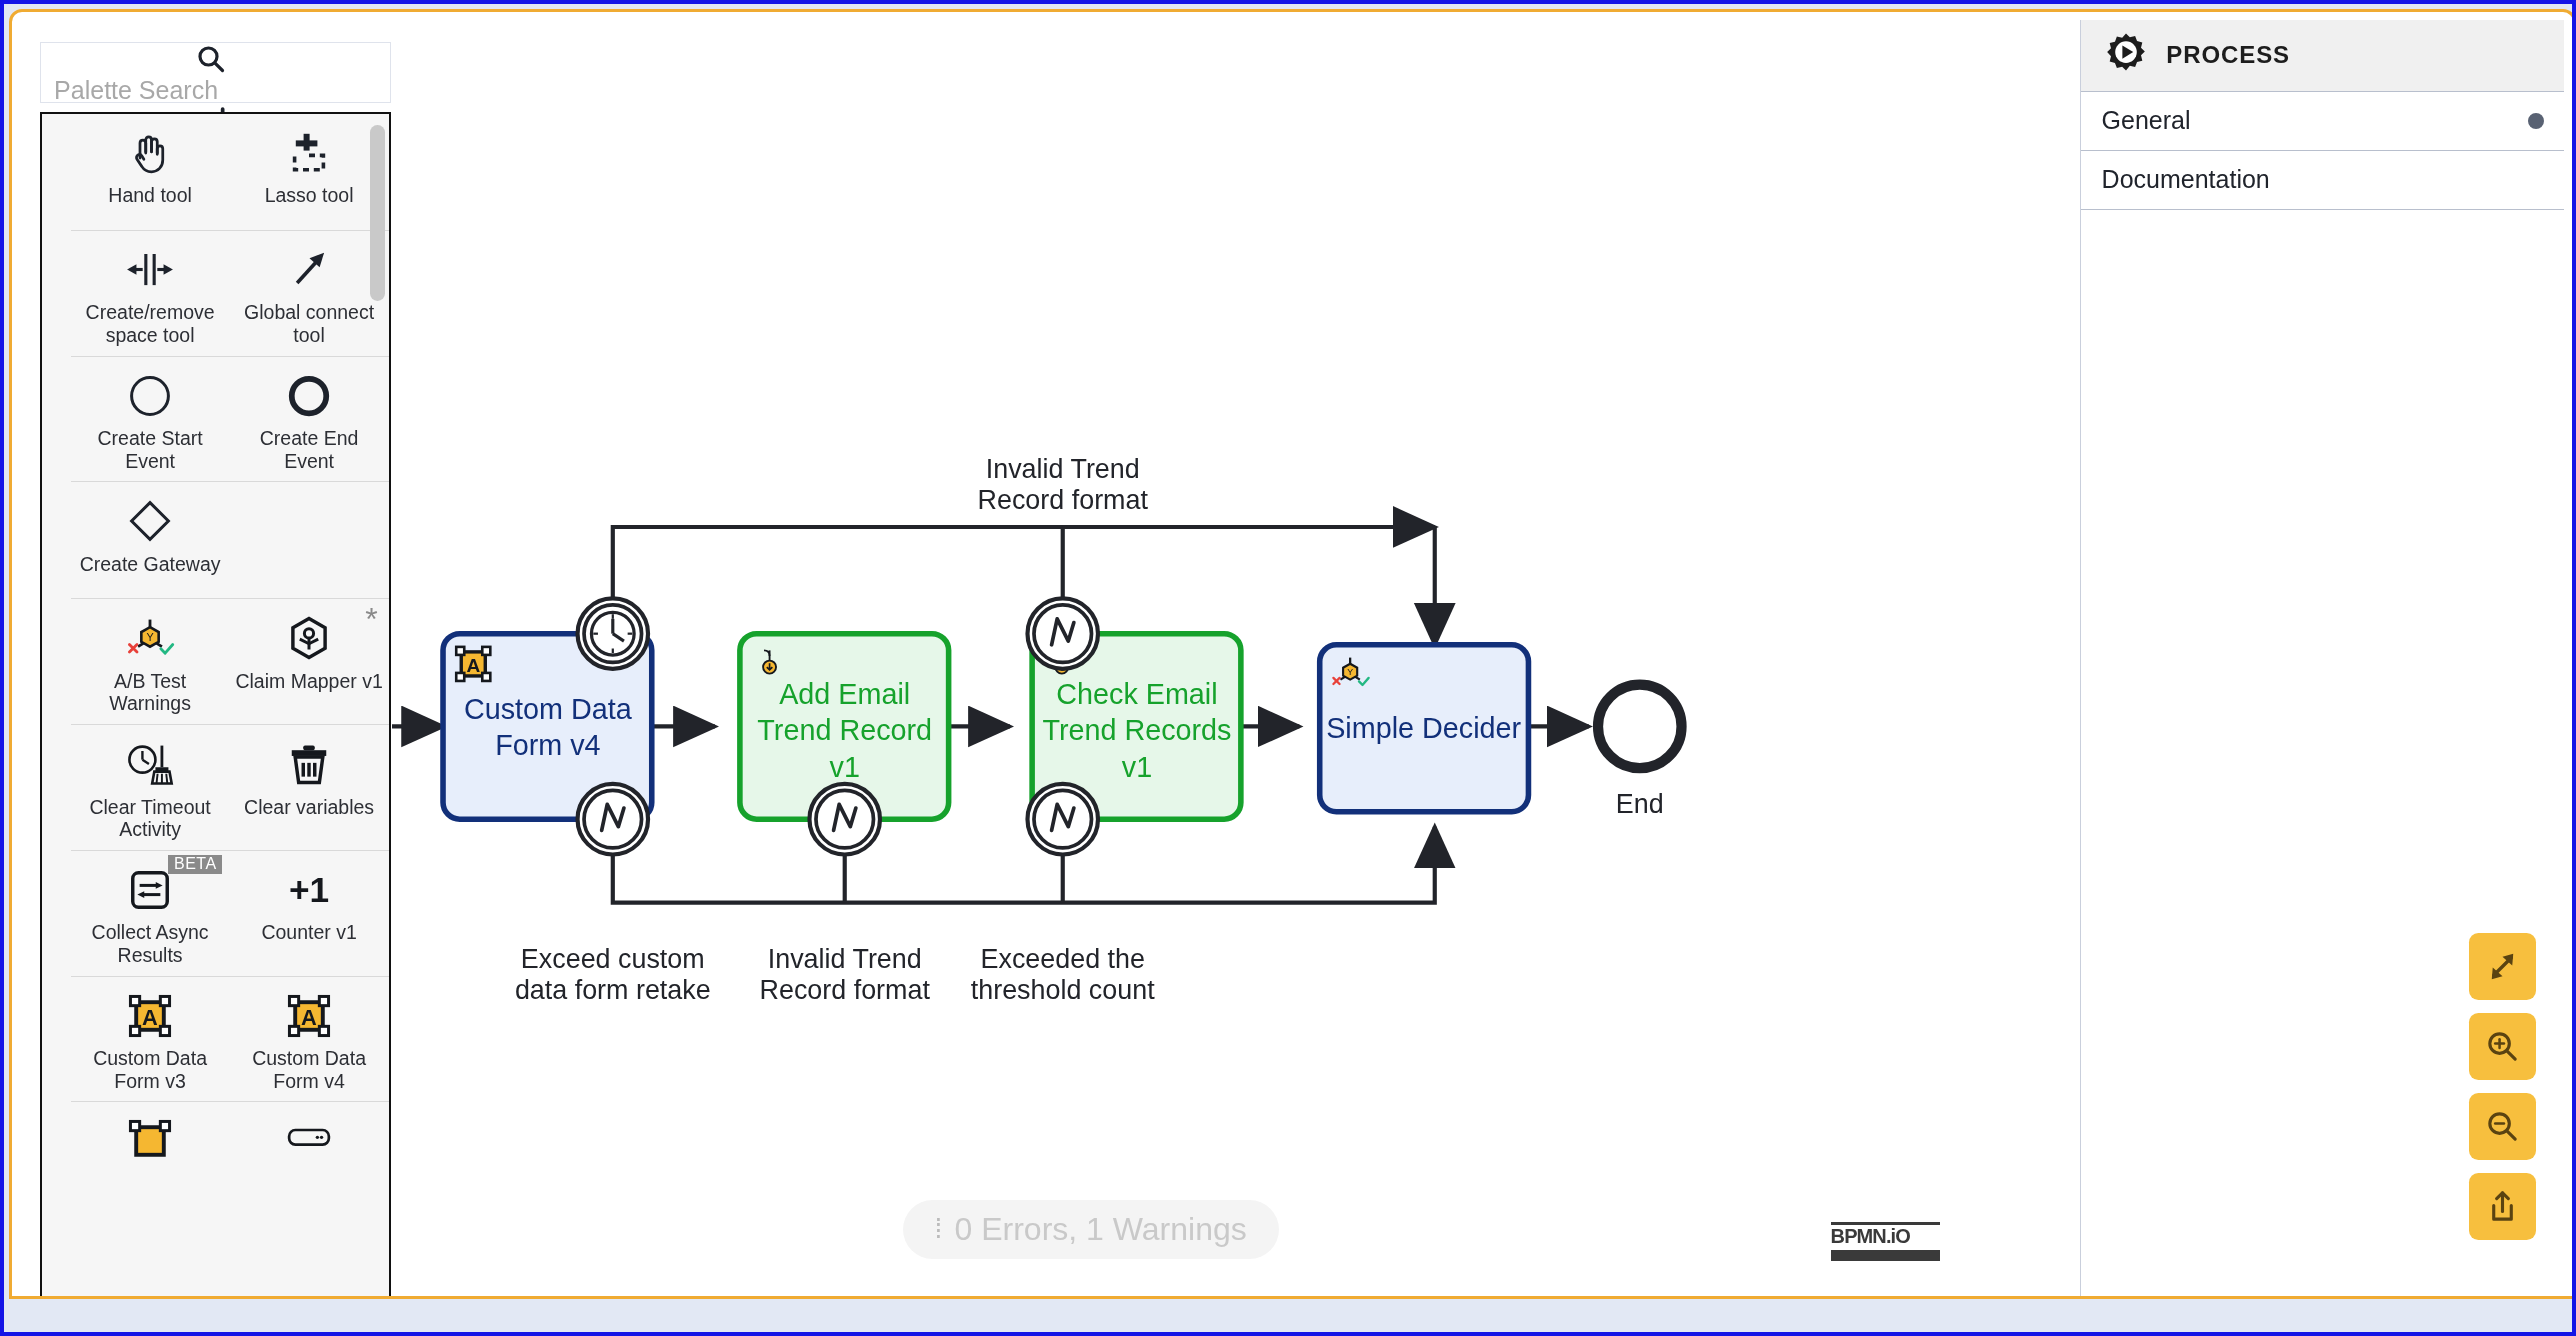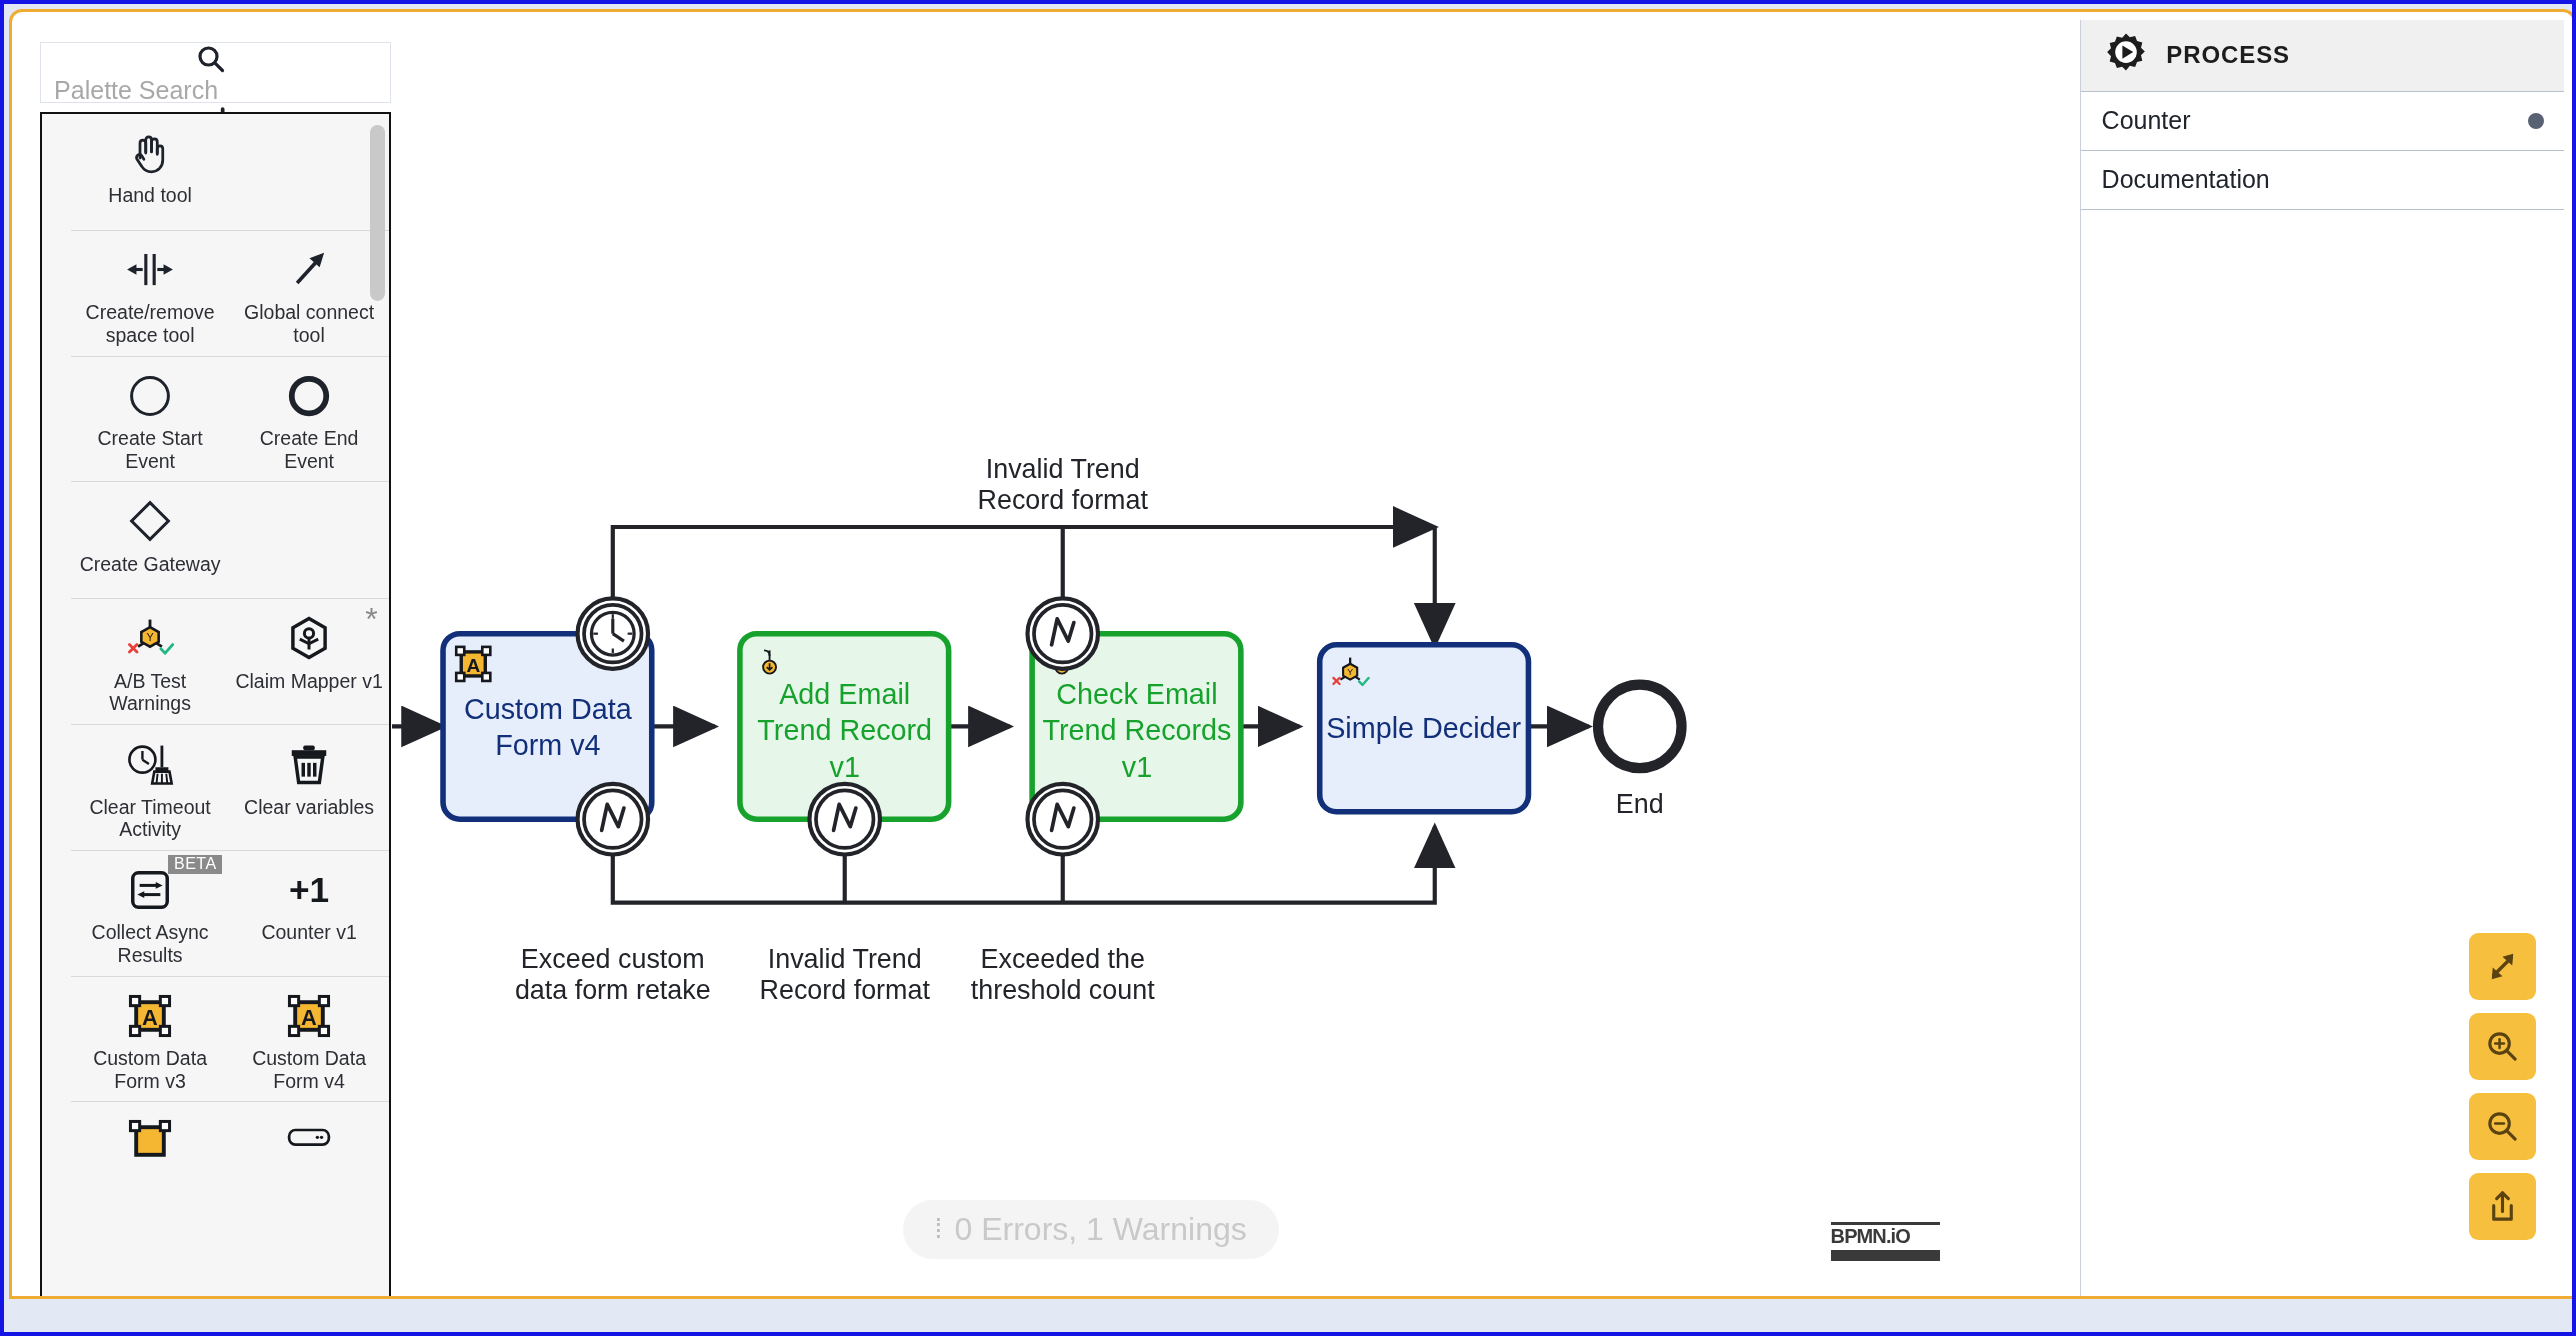--- a/index.html
+++ b/index.html
@@ -245,20 +245,33 @@
             <span class="pal-ico">
               <svg width="50" height="50" viewBox="0 0 40 40" fill="none" stroke="#1d222b" stroke-width="2.2" stroke-linejoin="round" stroke-linecap="round">
                 <path d="M12 24V12c0-1.4 1-2.4 2.3-2.4S16.6 10.6 16.6 12v8"></path>
                 <path d="M16.6 19V9.5c0-1.4 1-2.4 2.3-2.4s2.3 1 2.3 2.4V19"></path>
                 <path d="M21.2 19v-8c0-1.4 1-2.4 2.3-2.4s2.3 1 2.3 2.4v9"></path>
                 <path d="M25.8 21v-4.5c0-1.3 1-2.3 2.2-2.3s2.2 1 2.2 2.3v9c0 5.5-3.8 9.5-9 9.5-3.4 0-6-1.4-7.8-4.3L9.6 25c-.8-1.3-.4-2.7.8-3.4 1.1-.6 2.4-.3 3.1.8l1.6 2.6"></path>
               </svg>
             </span>
             <span class="pal-label">Hand tool</span>
           </div>
+          <div class="pal-cell">
+            <span class="pal-ico">
+              <svg width="48" height="48" viewBox="0 0 40 40">
+                <rect x="15.5" y="4" width="5" height="14" fill="#1d222b"></rect>
+                <rect x="9" y="9.5" width="18" height="5" fill="#1d222b"></rect>
+                <g stroke="#1d222b" stroke-width="3" fill="none" stroke-dasharray="5 4">
+                  <path d="M20 22h12v12H20"></path>
+                  <path d="M20 34H8V22"></path>
+                </g>
+              </svg>
+            </span>
+            <span class="pal-label">Lasso tool</span>
+          </div>
         </div>
 
         <div class="pal-row">
           <div class="pal-cell">
             <span class="pal-ico">
               <svg width="50" height="41" viewBox="0 0 48 34">
                 <line x1="20" y1="2" x2="20" y2="32" stroke="#1d222b" stroke-width="3"></line>
                 <line x1="28" y1="2" x2="28" y2="32" stroke="#1d222b" stroke-width="3"></line>
                 <line x1="5" y1="17" x2="17" y2="17" stroke="#1d222b" stroke-width="3"></line>
                 <polygon points="2,17 11,12 11,22" fill="#1d222b"></polygon>
@@ -629,21 +642,21 @@
         <span class="gear">
           <svg viewBox="0 0 40 40">
             <path d="M20 2 l3.2 3.2 4.4-1.1 1.6 4.3 4.4 1.1 -1.1 4.4 3.2 3.2 -3.2 3.2 1.1 4.4 -4.4 1.1 -1.6 4.3 -4.4-1.1 L20 33 l-3.2-3.2 -4.4 1.1 -1.6-4.3 -4.4-1.1 1.1-4.4 L4.3 17.6 l3.2-3.2 -1.1-4.4 4.4-1.1 1.6-4.3 4.4 1.1z" fill="#1d1d1d"></path>
             <circle cx="20" cy="17.6" r="9" fill="#ffffff"></circle>
             <polygon points="17,12 26,17.6 17,23.2" fill="#1d1d1d"></polygon>
           </svg>
         </span>
         <span id="props-title">PROCESS</span>
       </div>
       <div class="props-group">
-        <span class="props-group-label">Counter</span>
+        <span class="props-group-label">General</span>
         <span class="props-dot"></span>
       </div>
       <div class="props-group">
         <span class="props-group-label">Documentation</span>
       </div>
     </div>
 
     <div id="fab-stack">
       <div class="fab">
         <svg viewBox="0 0 40 40">

